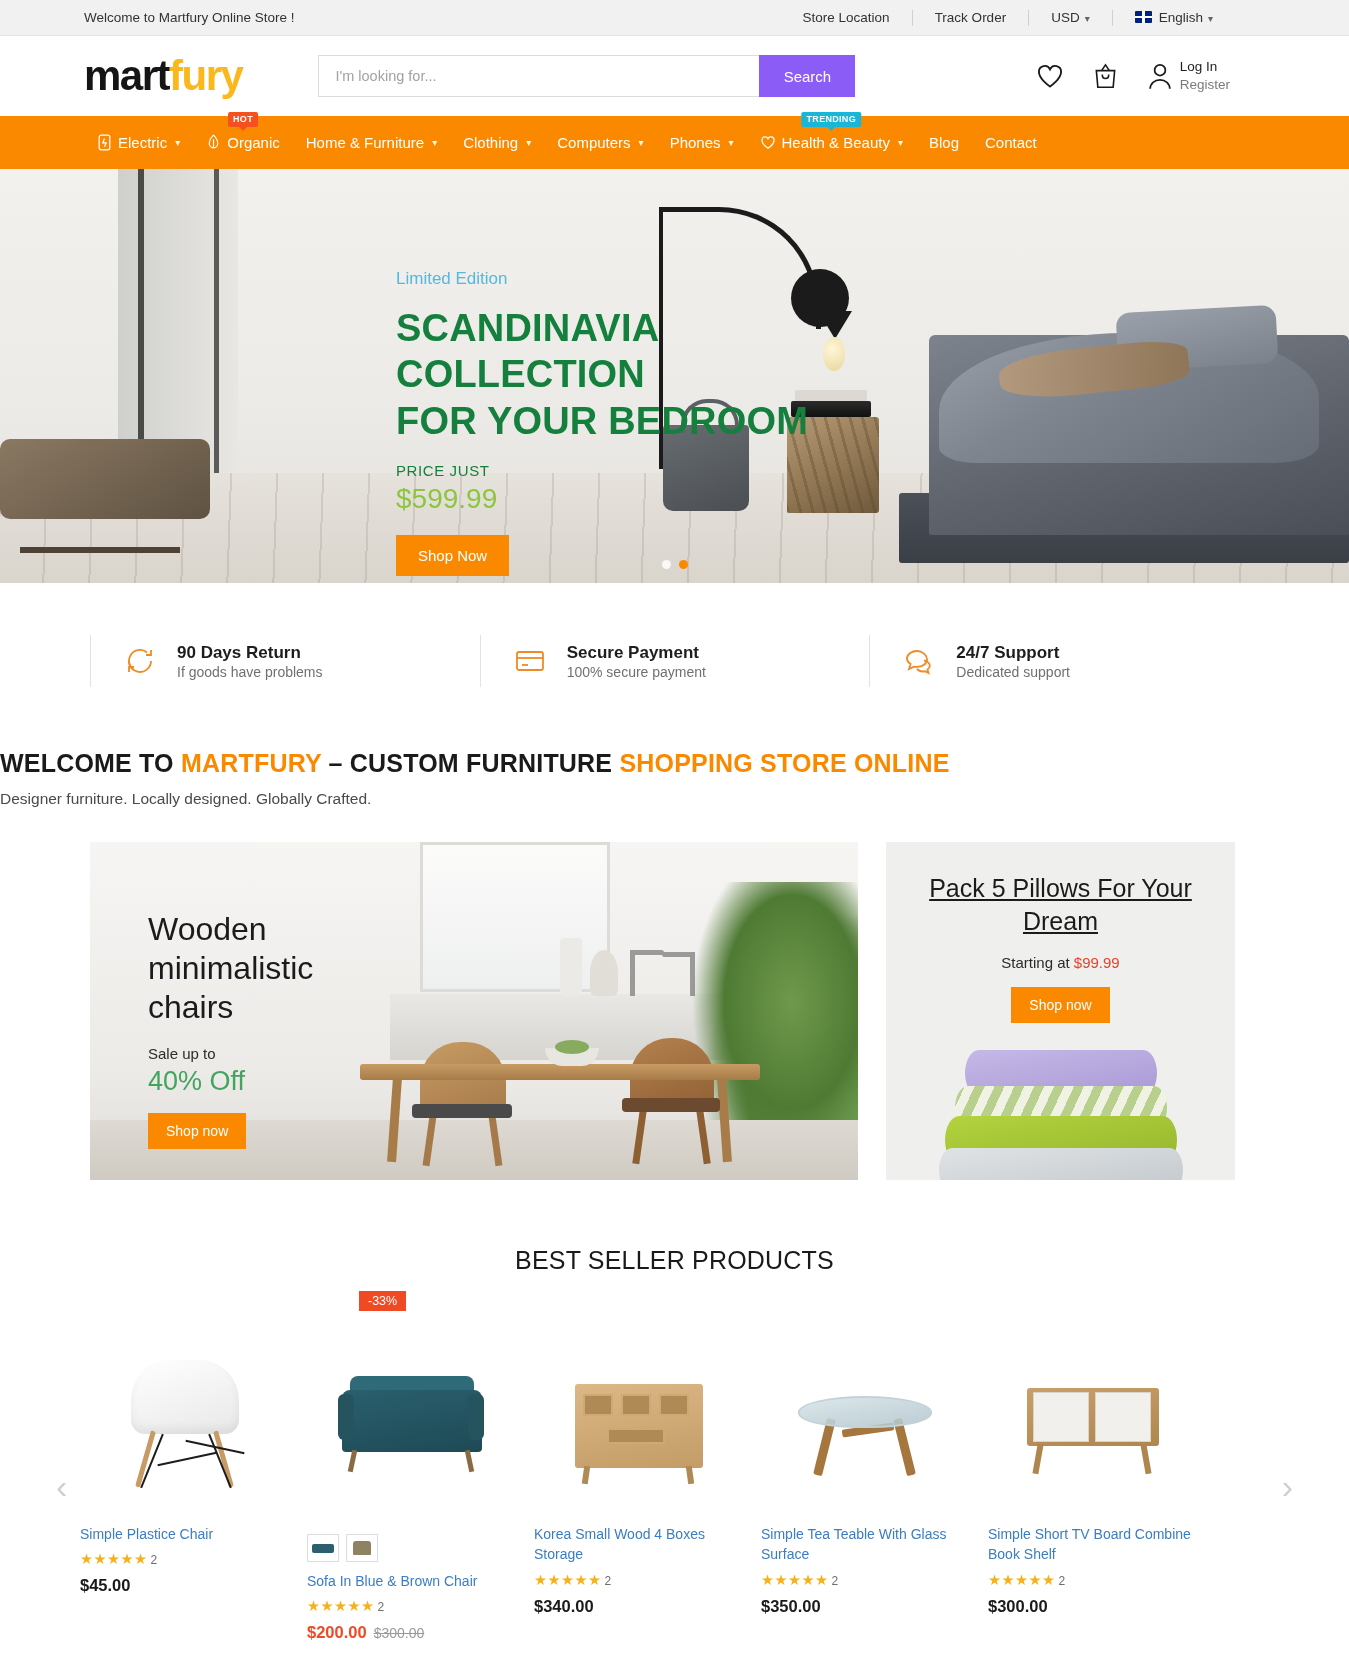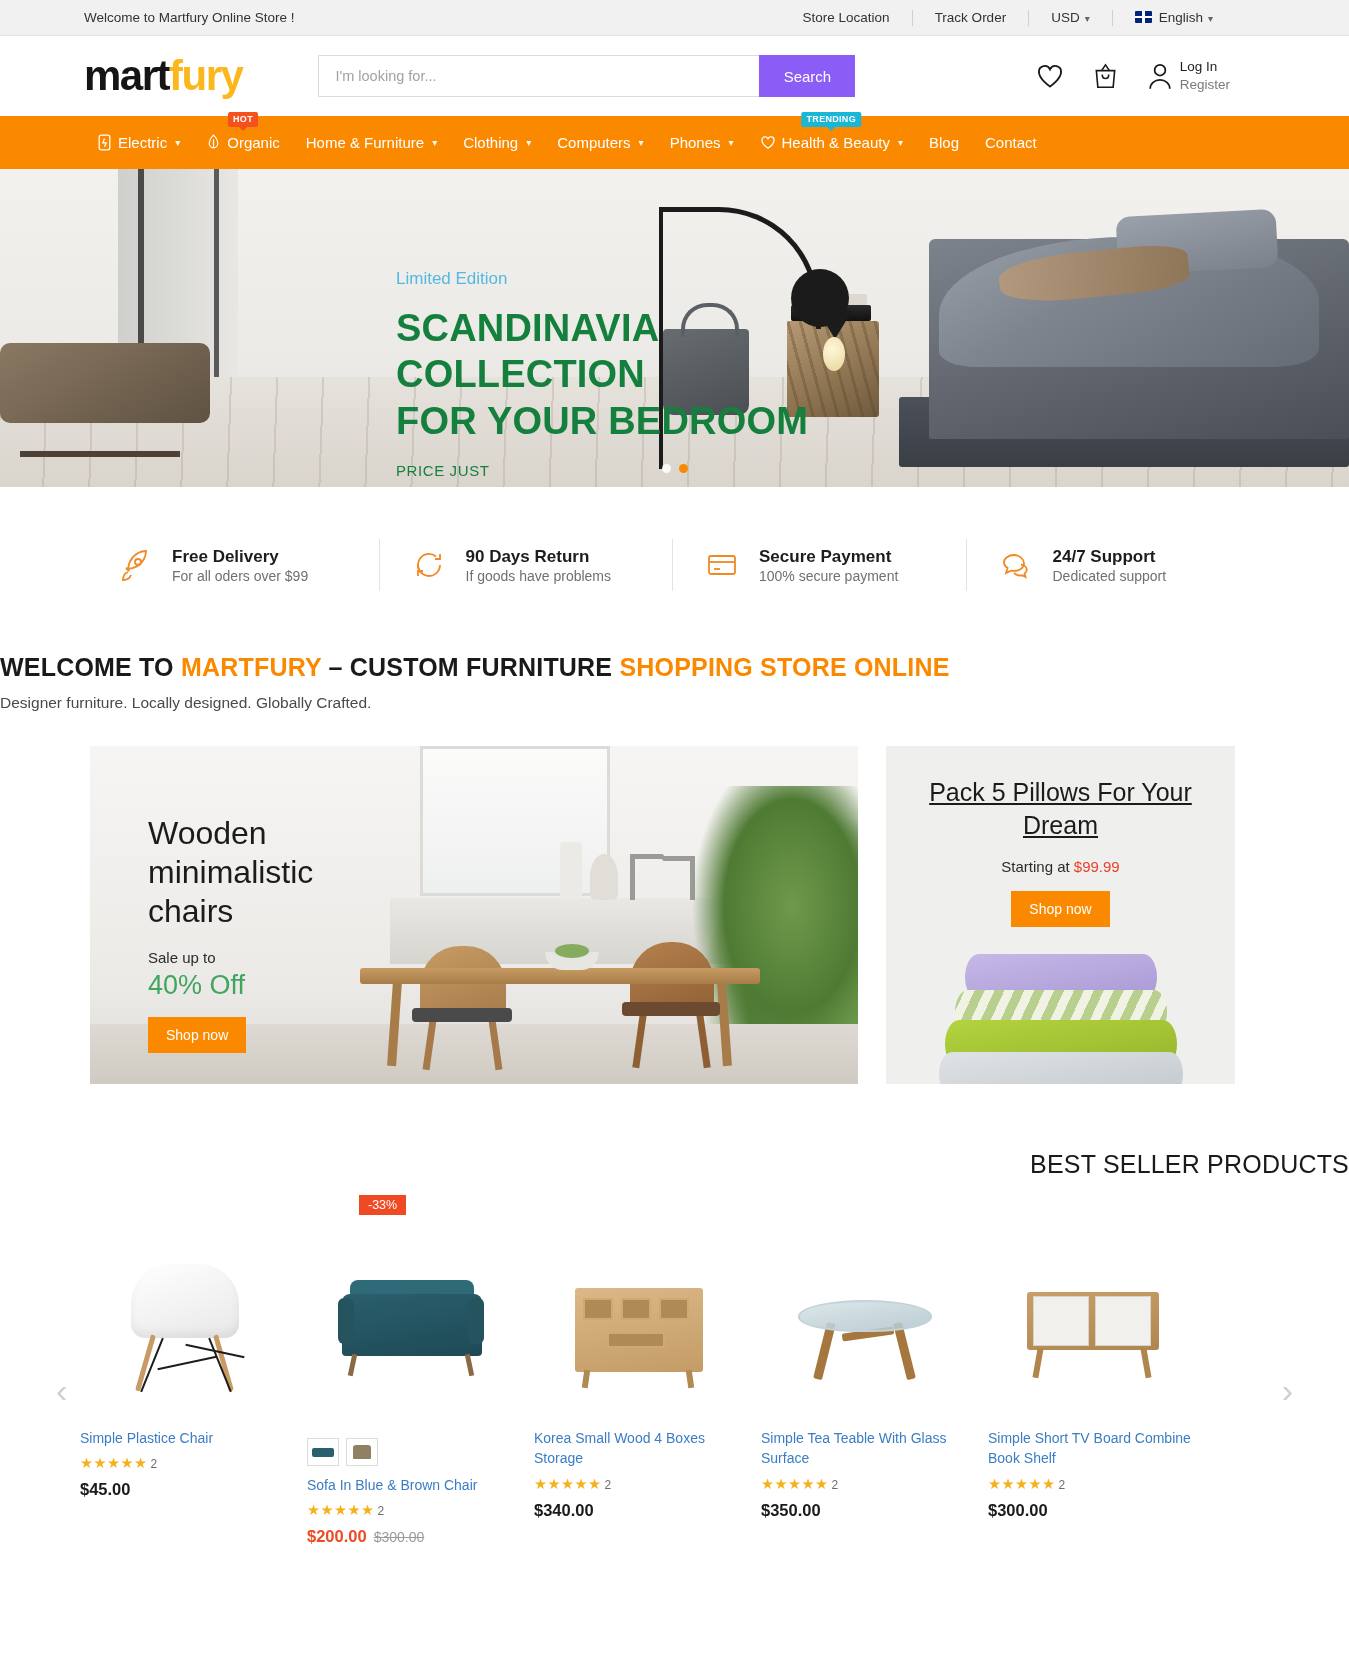--- a/index.html
+++ b/index.html
@@ -75,21 +75,21 @@
   .badge::after {
     content: ""; position: absolute; bottom: -4px; left: 50%; transform: translateX(-50%);
     border-left: 4px solid transparent; border-right: 4px solid transparent; border-top: 4px solid currentColor;
   }
   .badge.hot { background: #f4511e; color: #f4511e; }
   .badge.hot span { color: #fff; }
   .badge.trend { background: #19b6d8; color: #19b6d8; }
   .badge.trend span { color: #fff; }
 
   
-  .hero { position: relative; height: 318px; overflow: hidden; background: #e9e6e2; }
+  .hero { position: relative; height: 414px; overflow: hidden; background: #e9e6e2; }
   .hero-bg { position: absolute; inset: 0; }
   .wall { position: absolute; inset: 0; background: linear-gradient(180deg,#f3f1ee 0%,#eceae6 60%,#e3e0db 100%); }
   .win-frame { position: absolute; left: 118px; top: 0; width: 120px; height: 370px; background: linear-gradient(90deg,#cfcfcb,#e8e7e3); }
   .win-frame::before { content:""; position:absolute; left: 20px; top:0; bottom:0; width: 6px; background:#4a4a48; }
   .win-frame::after { content:""; position:absolute; left: 96px; top:0; bottom:0; width: 5px; background:#5a5a58; }
   .floor { position: absolute; left: 0; right: 0; bottom: 0; height: 110px; background: linear-gradient(180deg,#e6e2dc,#d9d4cc); }
   .floor::before { content:""; position:absolute; inset:0;
     background: repeating-linear-gradient(92deg, rgba(150,140,128,.25) 0 2px, transparent 2px 46px); }
   .bed {
     position: absolute; right: 0px; bottom: 48px; width: 420px; height: 200px;
@@ -198,21 +198,21 @@
   .pr-sub .price { color: #e8412b; }
   .pillows { position: absolute; left: 50%; transform: translateX(-50%); bottom: -8px; width: 244px; height: 150px; }
   .pw { position: absolute; left: 50%; transform: translateX(-50%); border-radius: 18px / 30px; }
   .pw1 { bottom: 92px; width: 192px; height: 46px; background: linear-gradient(170deg,#c6b8e6,#a999d6); }
   .pw2 { bottom: 58px; width: 212px; height: 44px;
     background: repeating-linear-gradient(115deg,#b9cf8e 0 9px,#f0f3e4 9px 18px); }
   .pw3 { bottom: 24px; width: 232px; height: 48px; background: linear-gradient(170deg,#b4d33f,#96b52c); }
   .pw4 { bottom: -4px; width: 244px; height: 44px; background: linear-gradient(170deg,#dfe3e6,#c3c8cc); }
 
   
-  .bs-head { text-align: right; font-size: 25px; color: #1a1a1a; padding: 26px 0 34px; letter-spacing: .2px; }
+  .bs-head { text-align: center; font-size: 25px; color: #1a1a1a; padding: 26px 0 34px; letter-spacing: .2px; }
   .carousel { position: relative; padding: 0 70px; }
   .arrow { position: absolute; top: 160px; font-size: 34px; color: #cfcfcf; cursor: pointer;
     font-family: "Liberation Sans", sans-serif; font-weight: 300; line-height: 1; user-select: none; }
   .arrow.left { left: 56px; } .arrow.right { right: 56px; }
   .prod-row { display: flex; gap: 0; }
   .prod { width: 227px; padding: 0 10px; position: relative; }
   .prod-img { height: 215px; display: flex; align-items: flex-end; justify-content: center; position: relative; }
   .sale-badge { position: absolute; left: 62px; top: -18px; background: #ef4a23; color: #fff;
     font-size: 12.5px; padding: 3px 9px; z-index: 3; }
   .swatches { display: flex; gap: 7px; margin: 10px 0 9px; }
@@ -396,31 +396,20 @@
       <div class="hero-price">$599.99</div>
       <button class="hero-btn">Shop Now</button>
     </div>
     <div class="hero-dots">
       <div class="dot"></div>
       <div class="dot active"></div>
     </div>
   </div>
 
   <div class="features">
-    <div class="feat">
-      <svg width="42" height="42" viewBox="0 0 42 42" fill="none" stroke="#f08a26" stroke-width="1.8">
-        <path d="M15 27c-2-6 2-14 9-18 4-2 8-2 8-2s0 4-2 8c-4 7-12 11-18 9l3 3z"></path>
-        <circle cx="24" cy="18" r="3"></circle>
-        <path d="M14 28c-3 1-5 4-5 8 4 0 7-2 8-5"></path>
-      </svg>
-      <div class="feat-txt">
-        <div class="ft">Free Delivery</div>
-        <div class="fs">For all oders over $99</div>
-      </div>
-    </div>
     <div class="fdiv"></div>
     <div class="feat">
       <svg width="42" height="42" viewBox="0 0 42 42" fill="none" stroke="#f08a26" stroke-width="1.8">
         <path d="M32 21a11 11 0 1 1-4-8.5"></path>
           <path d="M32 10v5h-5"></path>
           <path d="M10 21a11 11 0 0 0 4 8.5"></path>
           <path d="M10 32v-5h5"></path>
       </svg>
       <div class="feat-txt">
         <div class="ft">90 Days Return</div>

